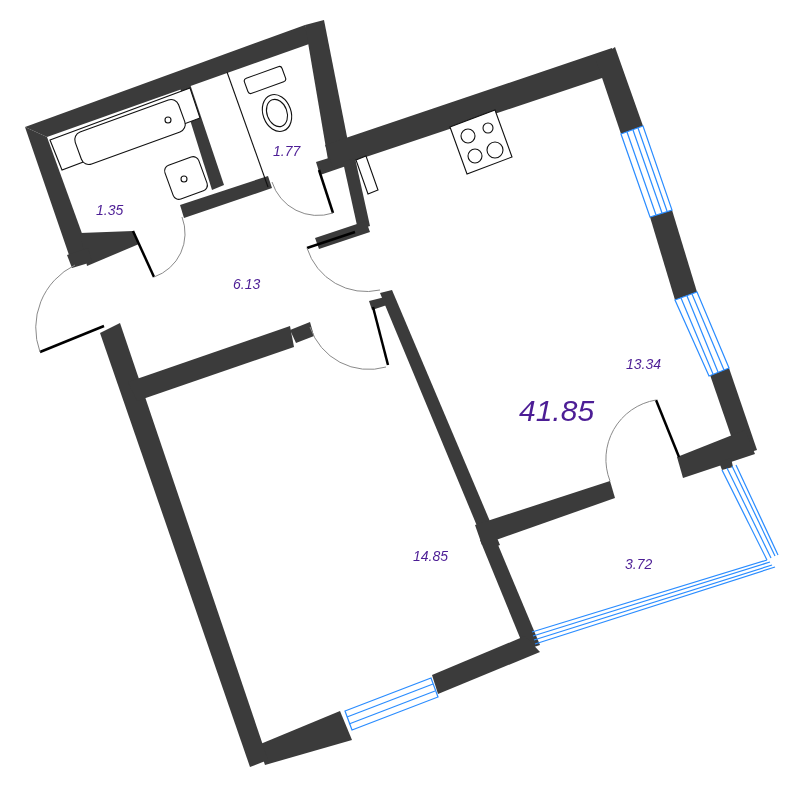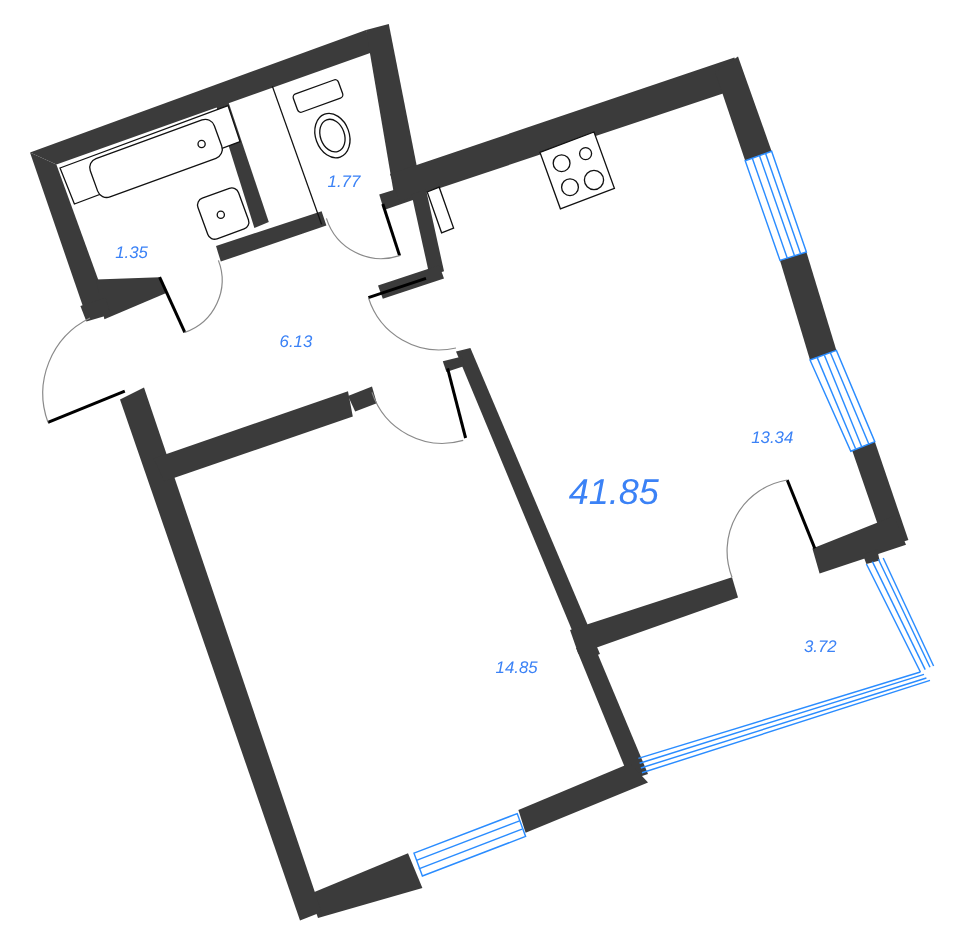--- a/index.html
+++ b/index.html
@@ -4,23 +4,23 @@
 <style>
   html, body { margin: 0; padding: 0; background: #ffffff; }
   body { width: 800px; height: 791px; position: relative; overflow: hidden; font-family: "Liberation Sans", sans-serif; }
   svg { position: absolute; left: 0; top: 0; }
   .wall { fill: #3b3b3b; }
   .win { fill: #ffffff; stroke: #2a8cff; stroke-width: 1.2; }
   .winline { stroke: #2a8cff; stroke-width: 1.2; fill: none; }
   .fix { fill: #ffffff; stroke: #111; stroke-width: 1.1; }
   .arc { fill: none; stroke: #8a8a8a; stroke-width: 1; }
   .leaf { stroke: #000; stroke-width: 2.5; }
-  .label { position: absolute; font-style: italic; color: #3b82f6; white-space: nowrap; }
+  .label { position: absolute; font-style: italic; color: #4c1d95; white-space: nowrap; }
   .small { font-size: 14px; }
-  .big { font-size: 30px; }
+  .big { font-size: 30px; margin-left: 45px; }
 </style>
 </head>
 <body>
 
 <svg width="800" height="791" viewBox="0 0 800 791">
 
   <g>
 
     <polygon class="wall" points="25,127 305,25 312,43 47,137"></polygon>
 
@@ -146,14 +146,14 @@
     <line class="leaf" x1="656" y1="400" x2="679" y2="457"></line>
     <path class="arc" d="M656,400 A60,60 0 0 0 610,481"></path>
   </g>
 </svg>
 
 <div class="label small" style="left:96px;top:202px;">1.35</div>
 <div class="label small" style="left:273px;top:143px;">1.77</div>
 <div class="label small" style="left:233px;top:276px;text-align:center;">6.13</div>
 <div class="label small" style="left:626px;top:356px;">13.34</div>
 <div class="label small" style="left:413px;top:548px;">14.85</div>
-<div class="label small" style="left:625px;top:530px;margin-left:45px;">3.72</div>
+<div class="label small" style="left:625px;top:556px;">3.72</div>
 <div class="label big" style="left:474px;top:394px;">41.85</div>
 
 </body></html>

